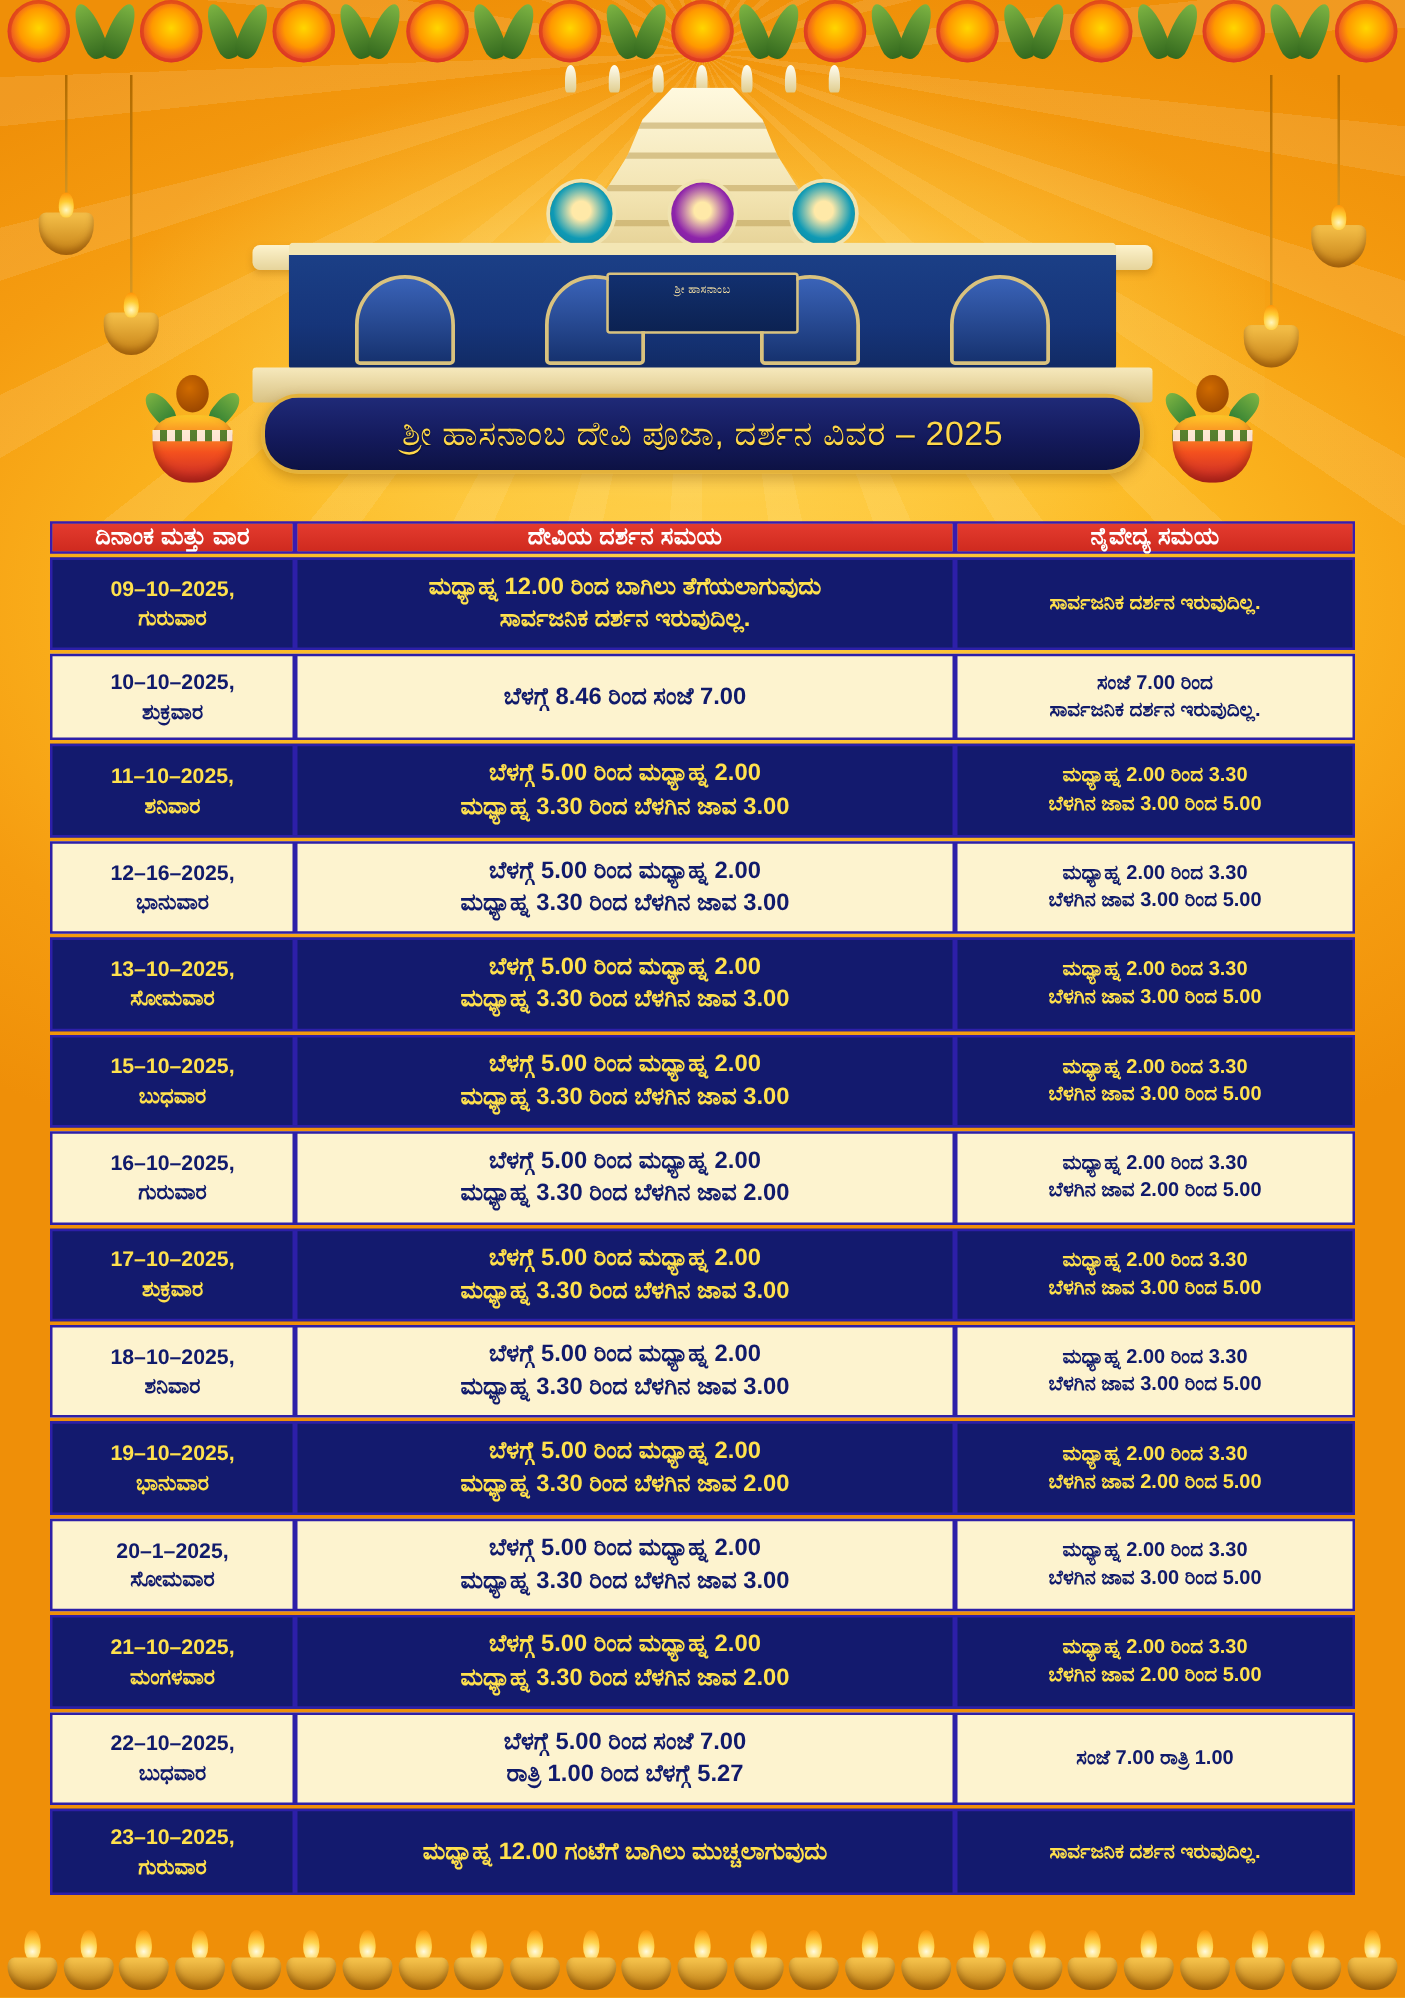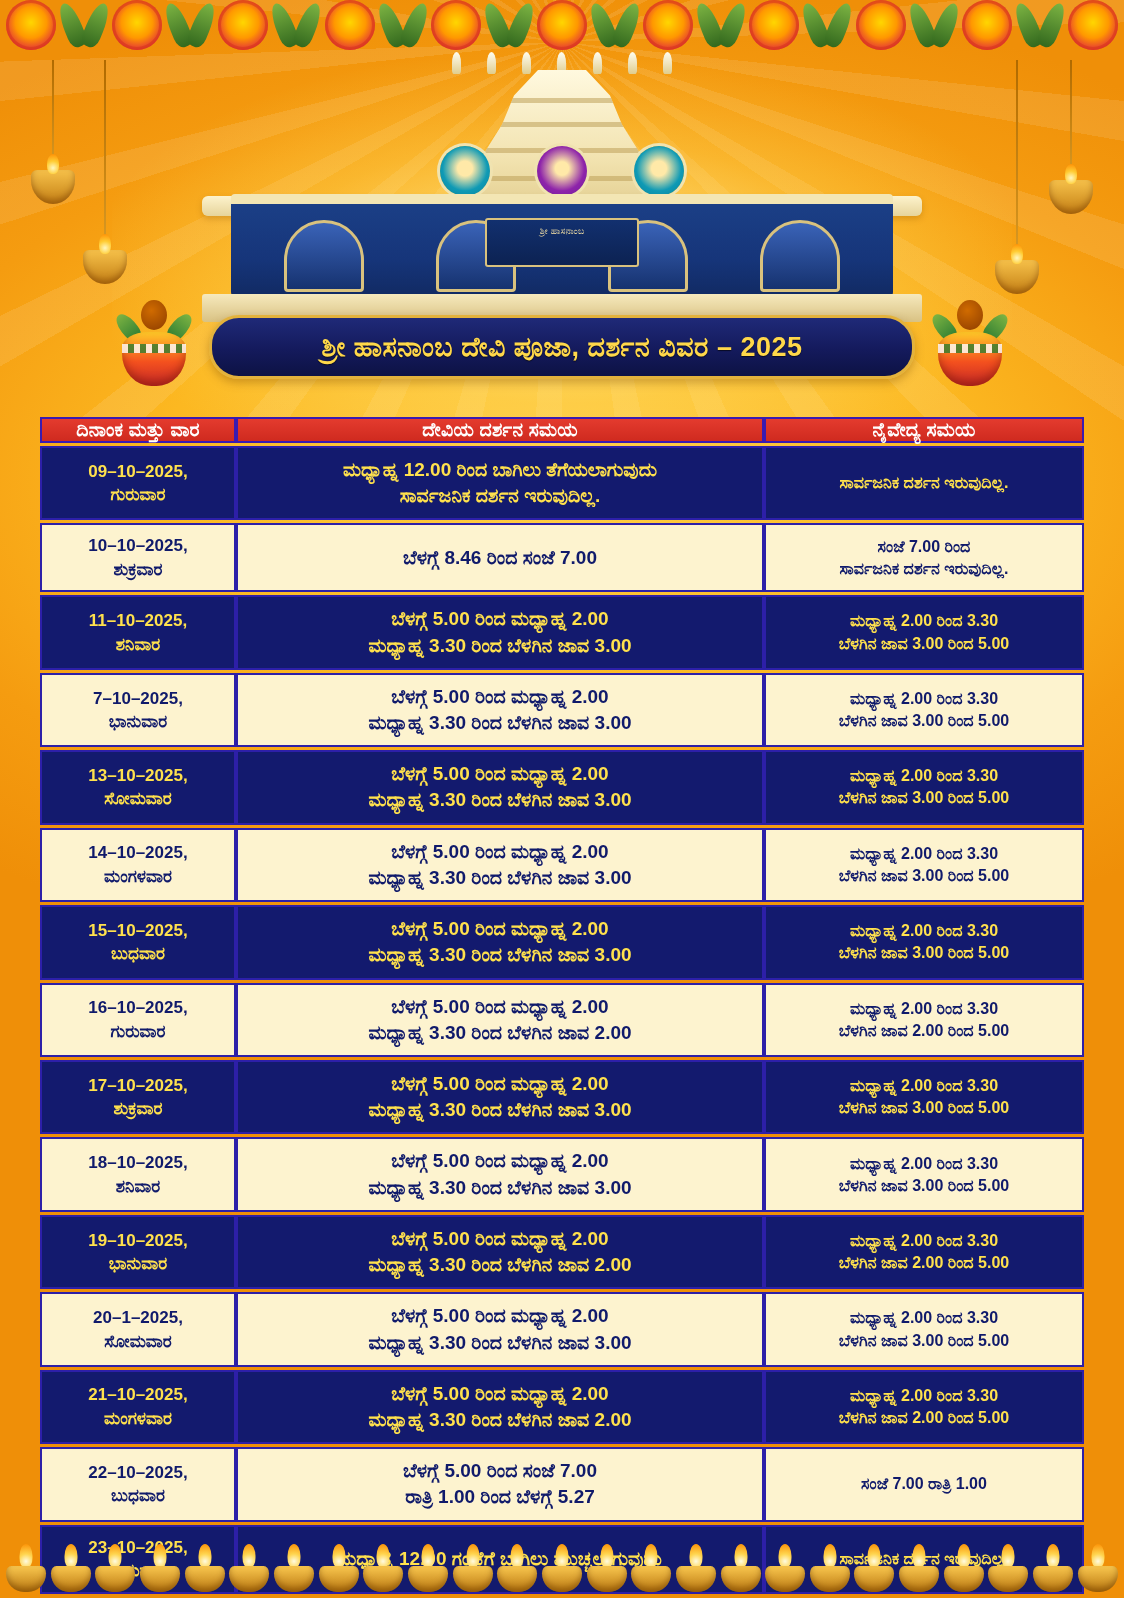--- a/index.html
+++ b/index.html
@@ -270,21 +270,21 @@
     border: 3px solid #e3b23c;
     border-radius: 30px;
     display: flex;
     align-items: center;
     justify-content: center;
     box-shadow: 0 4px 10px rgba(120,70,0,.35);
   }
   .title-banner .title-text {
     color: #ffd84a;
     font-size: 27px;
-    font-weight: bold;
+    font-weight: normal;
     letter-spacing: .5px;
     white-space: nowrap;
     text-shadow: 0 1px 1px rgba(0,0,0,.6);
   }
   .kalash-pot {
     position: absolute;
     top: 300px;
     width: 72px;
     height: 86px;
   }
@@ -630,21 +630,21 @@
               <span class="line2">ಬೆಳಗ್ಗೆ 5.00 ರಿಂದ ಮಧ್ಯಾಹ್ನ 2.00</span>
               <span class="line2">ಮಧ್ಯಾಹ್ನ 3.30 ರಿಂದ ಬೆಳಗಿನ ಜಾವ 3.00</span>
             </td>
             <td class="naivedya-cell">
               <span class="line2">ಮಧ್ಯಾಹ್ನ 2.00 ರಿಂದ 3.30</span>
               <span class="line2">ಬೆಳಗಿನ ಜಾವ 3.00 ರಿಂದ 5.00</span>
             </td>
           </tr>
           <tr class="row-light">
             <td class="date-cell">
-              <span class="line2">7–10–2025,</span>
+              <span class="line2">12–16–2025,</span>
               <span class="line2">ಭಾನುವಾರ</span>
             </td>
             <td class="darshan-cell">
               <span class="line2">ಬೆಳಗ್ಗೆ 5.00 ರಿಂದ ಮಧ್ಯಾಹ್ನ 2.00</span>
               <span class="line2">ಮಧ್ಯಾಹ್ನ 3.30 ರಿಂದ ಬೆಳಗಿನ ಜಾವ 3.00</span>
             </td>
             <td class="naivedya-cell">
               <span class="line2">ಮಧ್ಯಾಹ್ನ 2.00 ರಿಂದ 3.30</span>
               <span class="line2">ಬೆಳಗಿನ ಜಾವ 3.00 ರಿಂದ 5.00</span>
             </td>
@@ -656,34 +656,20 @@
             </td>
             <td class="darshan-cell">
               <span class="line2">ಬೆಳಗ್ಗೆ 5.00 ರಿಂದ ಮಧ್ಯಾಹ್ನ 2.00</span>
               <span class="line2">ಮಧ್ಯಾಹ್ನ 3.30 ರಿಂದ ಬೆಳಗಿನ ಜಾವ 3.00</span>
             </td>
             <td class="naivedya-cell">
               <span class="line2">ಮಧ್ಯಾಹ್ನ 2.00 ರಿಂದ 3.30</span>
               <span class="line2">ಬೆಳಗಿನ ಜಾವ 3.00 ರಿಂದ 5.00</span>
             </td>
           </tr>
-          <tr class="row-light">
-            <td class="date-cell">
-              <span class="line2">14–10–2025,</span>
-              <span class="line2">ಮಂಗಳವಾರ</span>
-            </td>
-            <td class="darshan-cell">
-              <span class="line2">ಬೆಳಗ್ಗೆ 5.00 ರಿಂದ ಮಧ್ಯಾಹ್ನ 2.00</span>
-              <span class="line2">ಮಧ್ಯಾಹ್ನ 3.30 ರಿಂದ ಬೆಳಗಿನ ಜಾವ 3.00</span>
-            </td>
-            <td class="naivedya-cell">
-              <span class="line2">ಮಧ್ಯಾಹ್ನ 2.00 ರಿಂದ 3.30</span>
-              <span class="line2">ಬೆಳಗಿನ ಜಾವ 3.00 ರಿಂದ 5.00</span>
-            </td>
-          </tr>
           <tr class="row-dark">
             <td class="date-cell">
               <span class="line2">15–10–2025,</span>
               <span class="line2">ಬುಧವಾರ</span>
             </td>
             <td class="darshan-cell">
               <span class="line2">ಬೆಳಗ್ಗೆ 5.00 ರಿಂದ ಮಧ್ಯಾಹ್ನ 2.00</span>
               <span class="line2">ಮಧ್ಯಾಹ್ನ 3.30 ರಿಂದ ಬೆಳಗಿನ ಜಾವ 3.00</span>
             </td>
             <td class="naivedya-cell">

